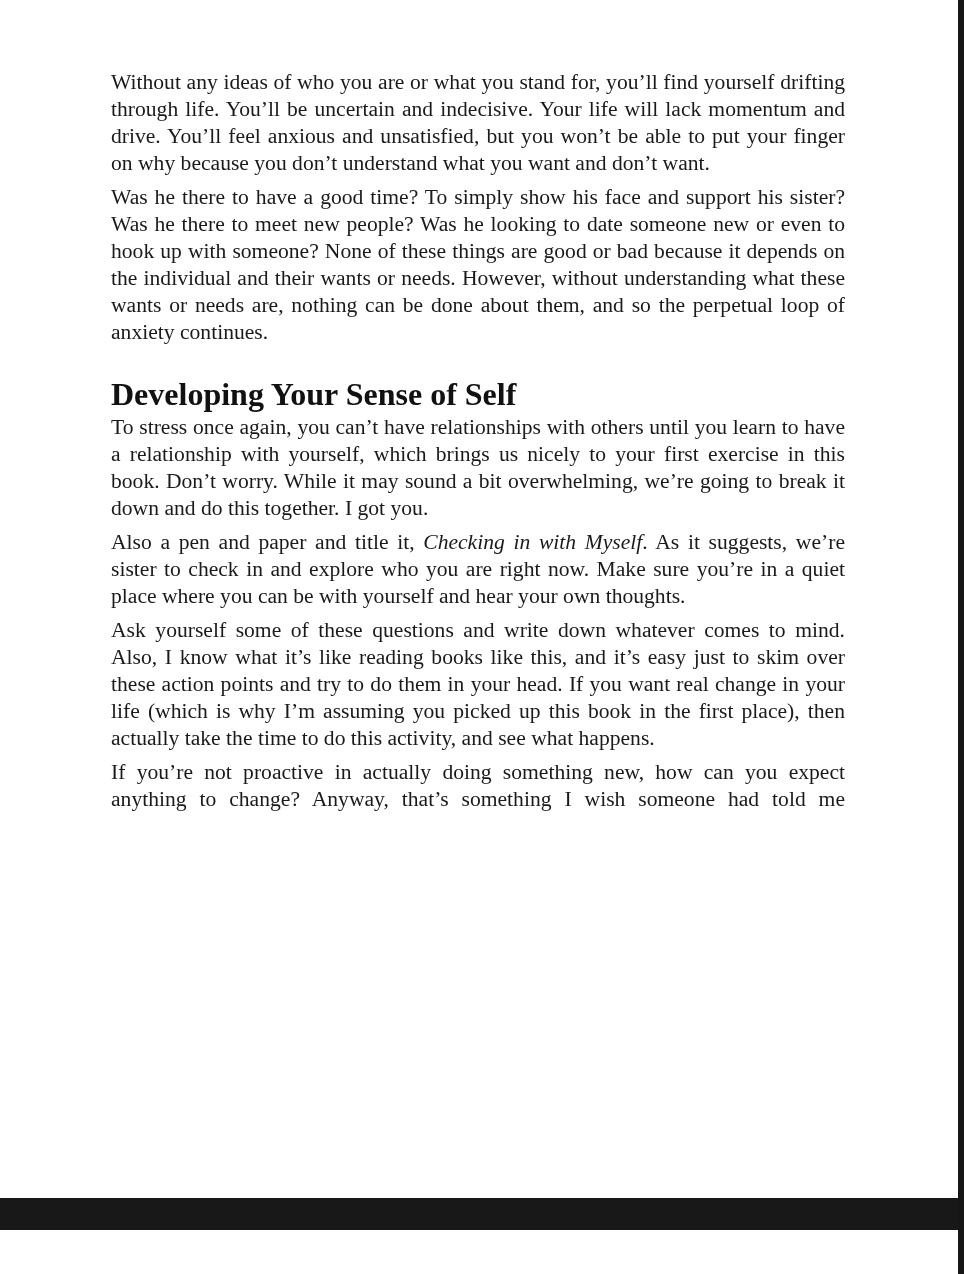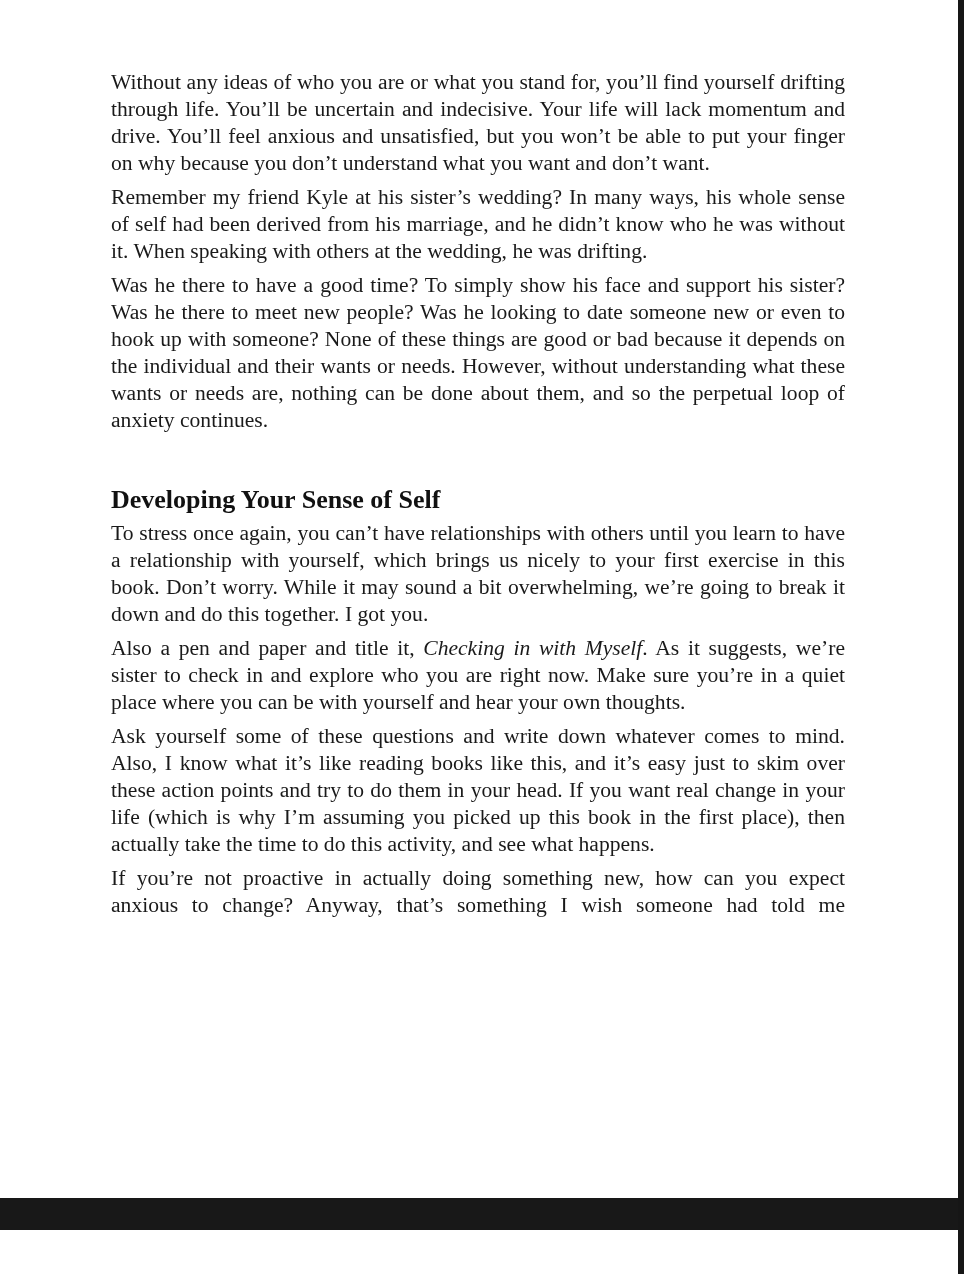--- a/index.html
+++ b/index.html
@@ -49,24 +49,24 @@
       margin: 0 0 7px 0;
       font-size: 21.6px;
       line-height: 27px;
       text-align: justify;
       text-align-last: left;
     }
     .content p.last-cut {
       text-align-last: justify;
     }
     .content h2 {
-      font-size: 26px;
+      font-size: 32px;
       font-weight: bold;
       line-height: 30px;
-      margin: 51px 0 5px 0;
+      margin: 33px 0 5px 0;
       color: #111;
     }
     .content em { }
 
     
     .watermark {
       position: absolute;
       left: 222px;
       top: 560px;
       width: 480px;
@@ -95,27 +95,26 @@
     .wm-red { color: #f26a6a; }
     .wm-green { color: #5aaa5f; }
     .wm-blue { color: #6a80d0; }
   </style>
 </head>
 <body>
 
 <div class="page">
   <div class="content">
     <p>Without any ideas of who you are or what you stand for, you’ll find yourself drifting through life. You’ll be uncertain and indecisive. Your life will lack momentum and drive. You’ll feel anxious and unsatisfied, but you won’t be able to put your finger on why because you don’t understand what you want and don’t want.</p>
-    <p>Remember my friend Kyle at his sister’s wedding? In many ways, his whole sense of self had been derived from his marriage, and he didn’t know who he was without it. When speaking with others at the wedding, he was drifting.</p>
     <p>Was he there to have a good time? To simply show his face and support his sister? Was he there to meet new people? Was he looking to date someone new or even to hook up with someone? None of these things are good or bad because it depends on the individual and their wants or needs. However, without understanding what these wants or needs are, nothing can be done about them, and so the perpetual loop of anxiety continues.</p>
 
     <h2>Developing Your Sense of Self</h2>
 
     <p>To stress once again, you can’t have relationships with others until you learn to have a relationship with yourself, which brings us nicely to your first exercise in this book. Don’t worry. While it may sound a bit overwhelming, we’re going to break it down and do this together. I got you.</p>
     <p><span>Also a pen and paper and title it, </span><em>Checking in with Myself</em><span>. As it suggests, we’re sister to check in and explore who you are right now. Make sure you’re in a quiet place where you can be with yourself and hear your own thoughts.</span></p>
     <p>Ask yourself some of these questions and write down whatever comes to mind. Also, I know what it’s like reading books like this, and it’s easy just to skim over these action points and try to do them in your head. If you want real change in your life (which is why I’m assuming you picked up this book in the first place), then actually take the time to do this activity, and see what happens.</p>
-    <p class="last-cut">If you’re not proactive in actually doing something new, how can you expect anxious to change? Anyway, that’s something I wish someone had told me</p>
+    <p class="last-cut">If you’re not proactive in actually doing something new, how can you expect anything to change? Anyway, that’s something I wish someone had told me</p>
   </div>
 
 </div>
 
 <div class="bottom-bar"></div>
 <div class="right-edge"></div>
 
 </body></html>

